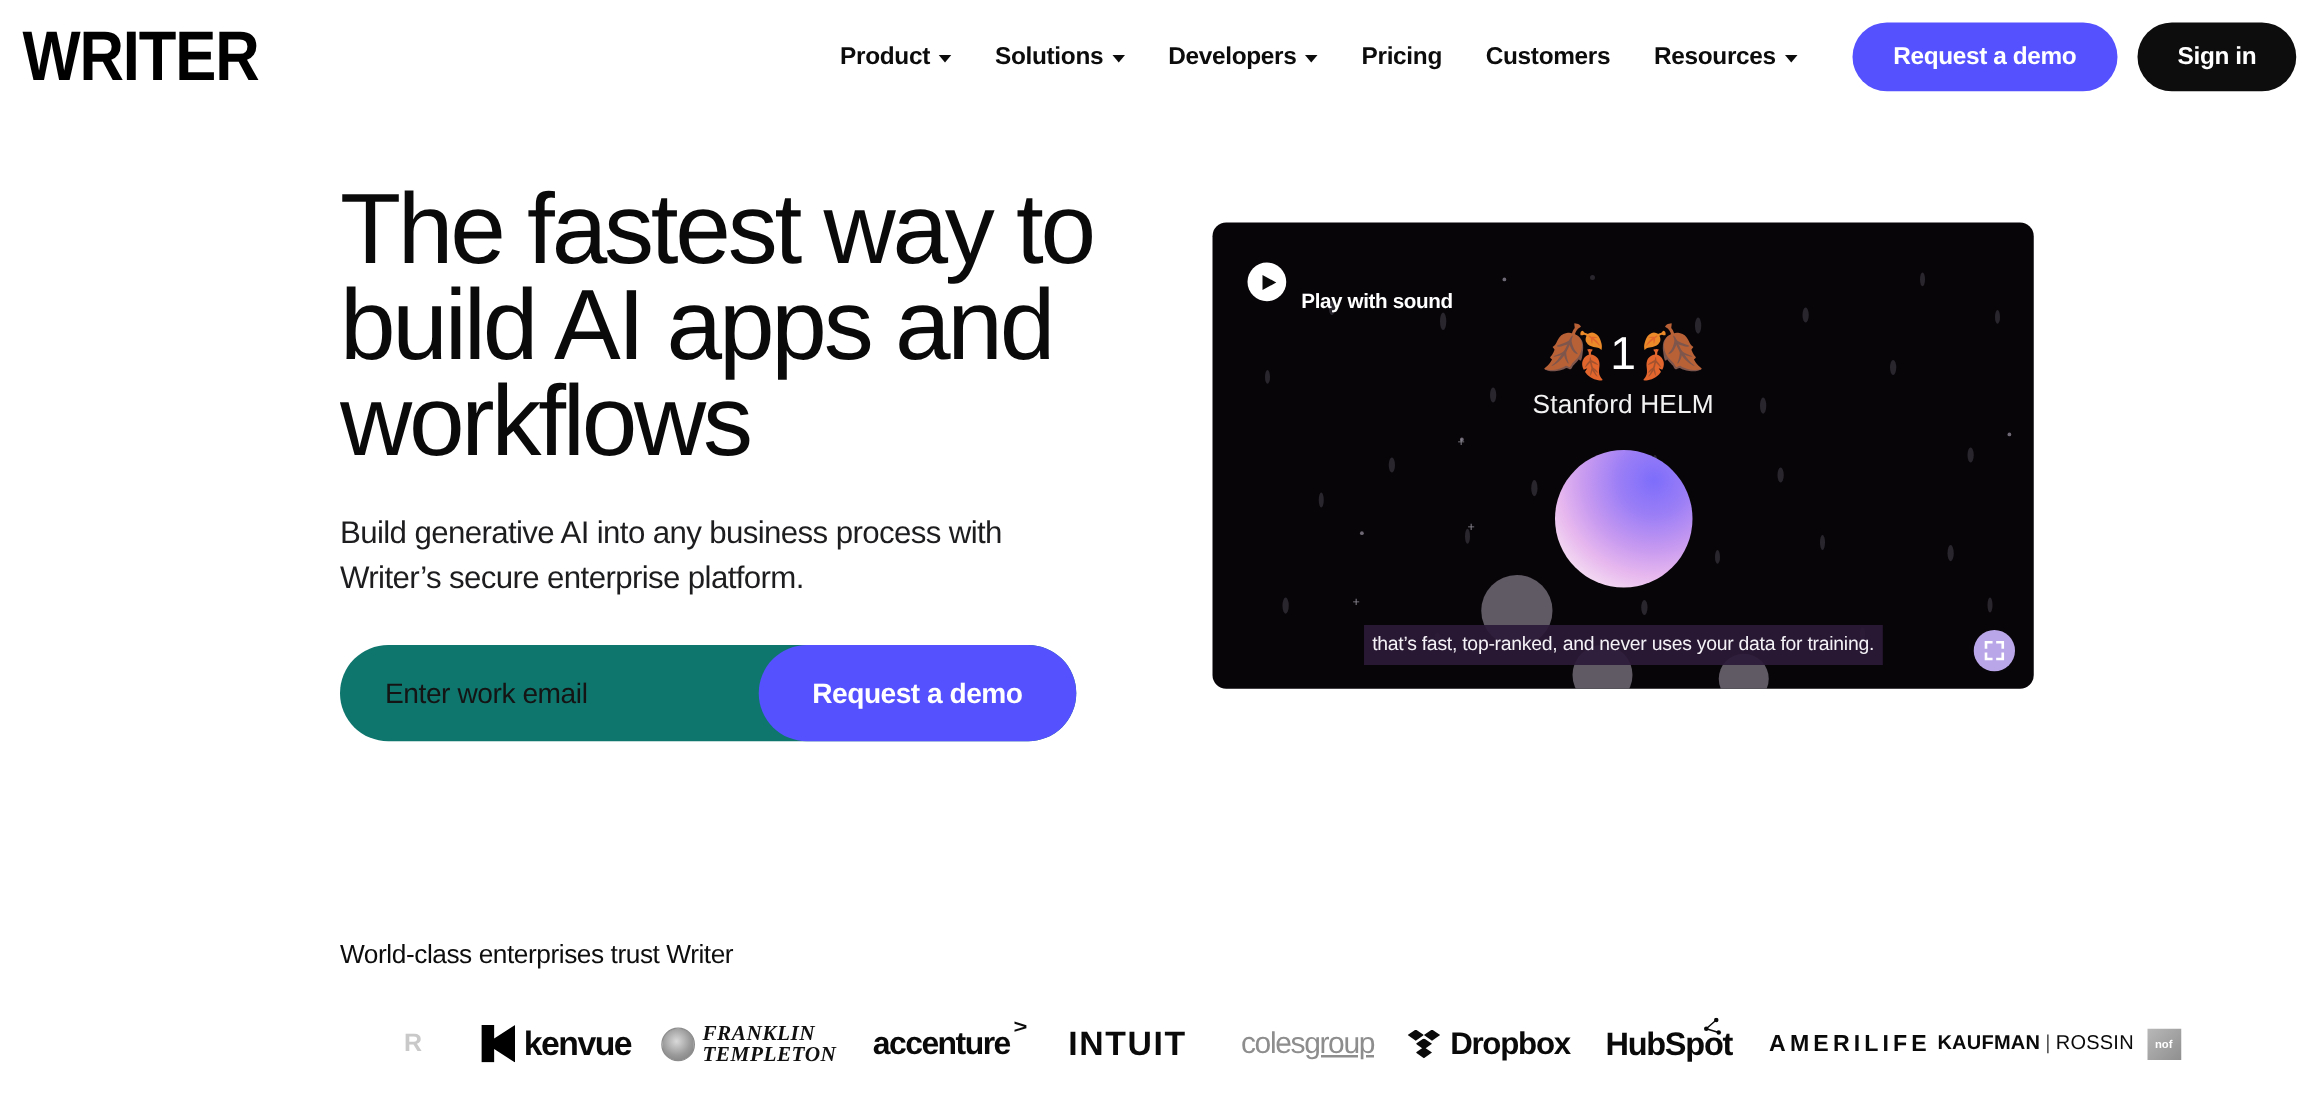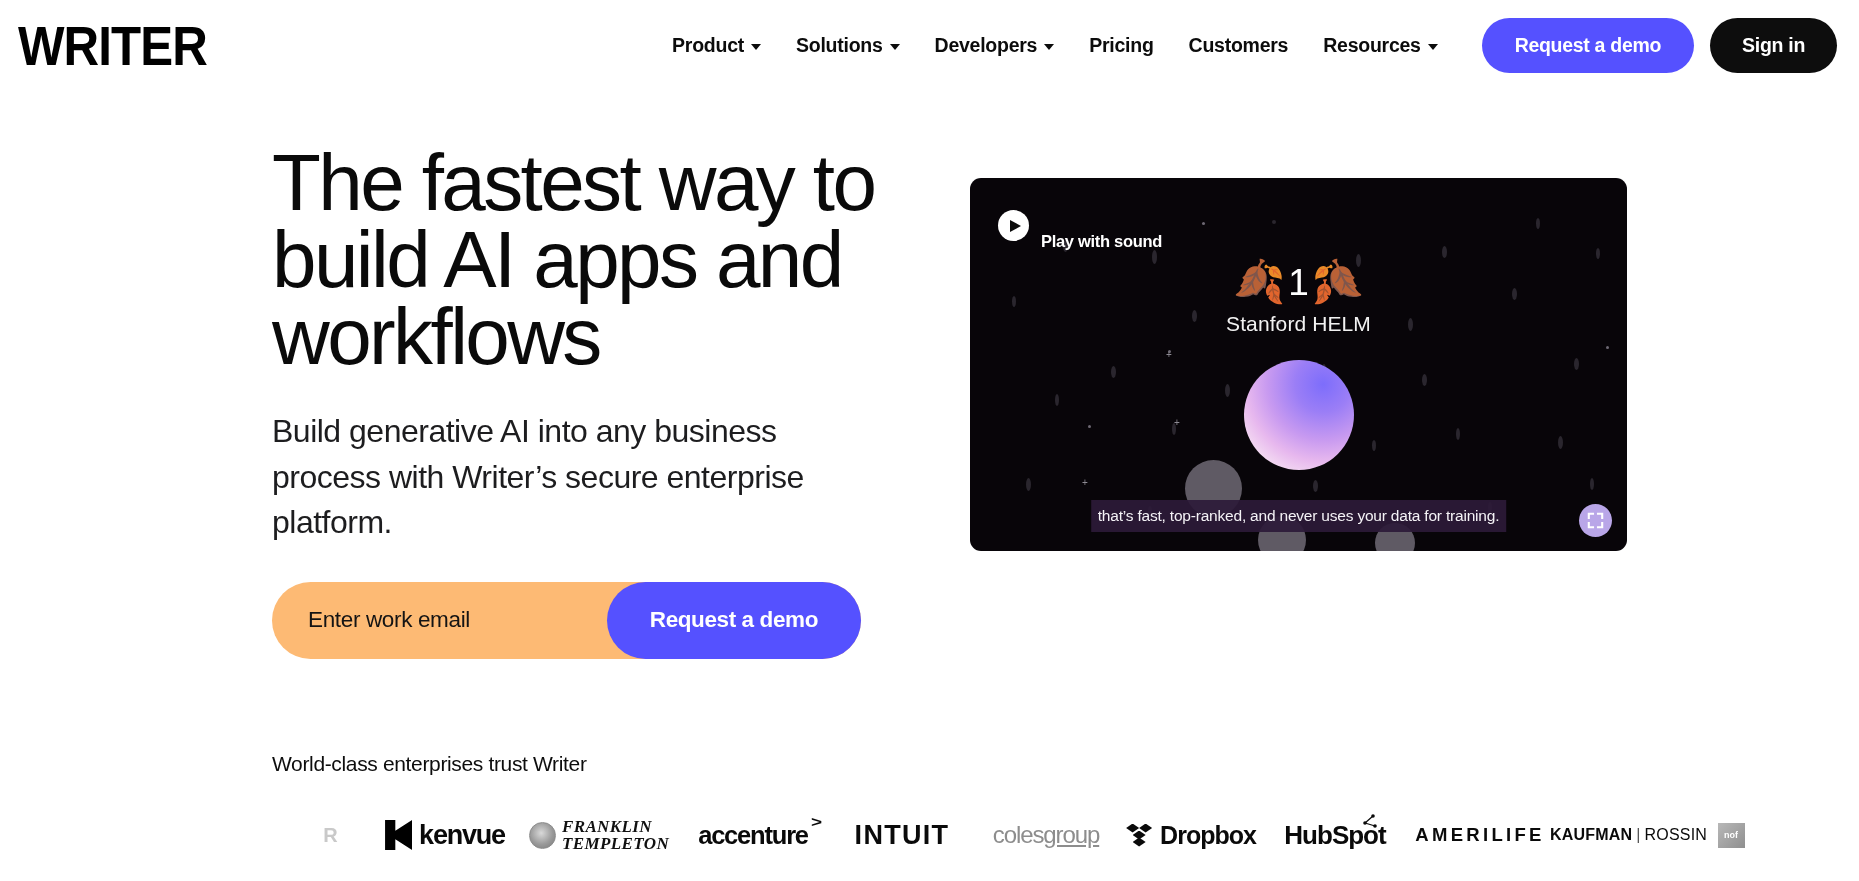--- a/index.html
+++ b/index.html
@@ -89,33 +89,33 @@
   .hero-left { width: 640px; flex: none; }
   h1.headline {
     font-size: 80px;
     line-height: 0.96;
     font-weight: 400;
     letter-spacing: -2.6px;
     color: #0a0a0a;
     margin-bottom: 34px;
   }
   .subhead {
-    font-size: 32px;
+    font-size: 25px;
     line-height: 1.42;
     color: #1d1d1f;
     letter-spacing: -0.5px;
     font-weight: 400;
     max-width: 580px;
     margin-bottom: 36px;
   }
   .email-form {
     position: relative;
     width: 589px;
     height: 77px;
-    background: #fdba74;
+    background: #0f766e;
     border-radius: 999px;
     display: flex;
     align-items: center;
   }
   .email-input {
     flex: 1;
     background: transparent;
     border: none;
     outline: none;
     font-family: "Liberation Sans", sans-serif;

